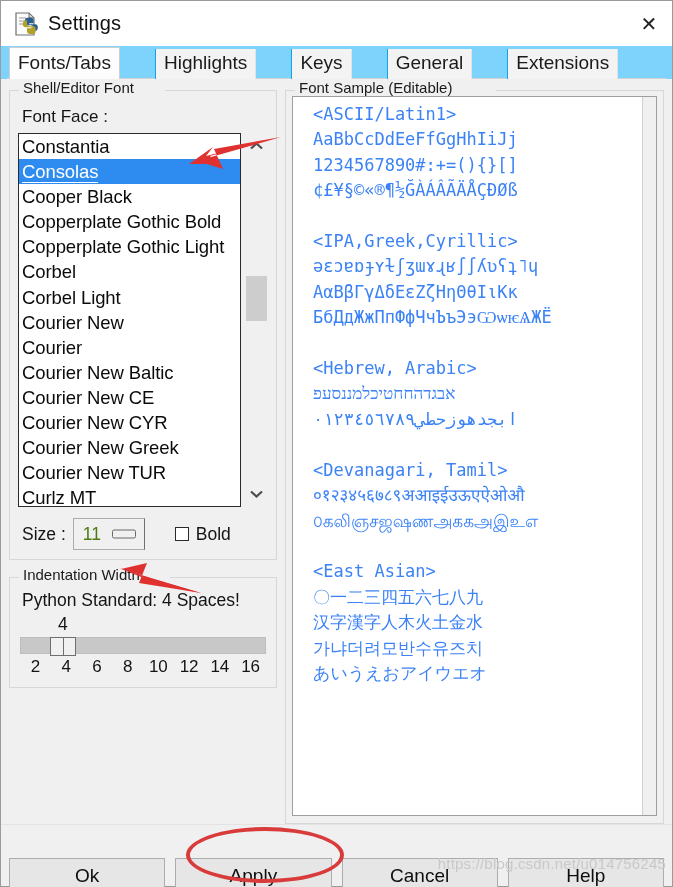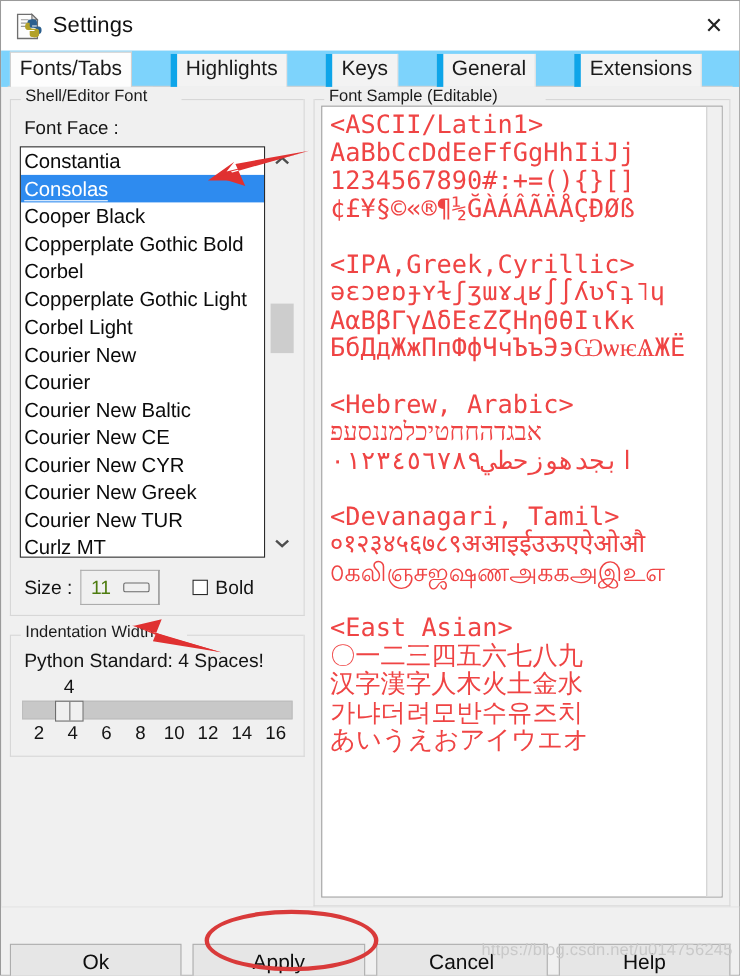--- a/index.html
+++ b/index.html
@@ -63,21 +63,21 @@
     position:absolute; left:6px; right:6px; bottom:0;
     height:1px; background:#d2d2d2;
   }
   .tab {
     height: 30px;
     padding: 0 8px 2px 8px;
     display: flex; align-items: center;
     font-size: 19px;
     color: #1a1a1a;
     background: #f3f3f3;
-    border-left: 6px solid #0ea5e9;
+    border-left: 1px solid #0ea5e9;
     border-right: 1px solid #e2e2e2;
     position: relative;
     z-index: 1;
   }
   .tab.active {
     background: #fdfdfd;
     border-left: 1px solid #d0d0d0;
     border-right: 1px solid #d0d0d0;
     border-top: 1px solid #d0d0d0;
     height: 32px;
@@ -254,25 +254,25 @@
   #sample-box {
     flex: 1 1 auto;
     background: #ffffff;
     border: 1px solid #9e9e9e;
     position: relative;
     overflow: hidden;
     display: flex;
   }
   #sample-text {
     flex: 1 1 auto;
-    padding: 5px 4px 4px 7px;
+    padding: 5px 4px 4px 20px;
     font-family: "DejaVu Sans Mono", monospace;
-    font-size: 23px;
+    font-size: 17px;
     line-height: 25.4px;
-    color: #ef4444;
+    color: #3b82f6;
     white-space: pre;
     overflow: hidden;
   }
   #sample-scroll {
     width: 14px;
     flex: 0 0 auto;
     background: #f0f0f0;
     border-left: 1px solid #cfcfcf;
   }
 
@@ -365,22 +365,22 @@
         <div class="glabel">Shell/Editor Font</div>
 
         <div id="font-face-label">Font Face :</div>
 
         <div id="listbox-wrap">
           <div id="fontlist">
             <div class="font-item">Constantia</div>
             <div class="font-item selected"><span>Consolas</span></div>
             <div class="font-item">Cooper Black</div>
             <div class="font-item">Copperplate Gothic Bold</div>
+            <div class="font-item">Copperplate Gothic Light</div>
             <div class="font-item">Corbel</div>
-            <div class="font-item">Copperplate Gothic Light</div>
             <div class="font-item">Corbel Light</div>
             <div class="font-item">Courier New</div>
             <div class="font-item">Courier</div>
             <div class="font-item">Courier New Baltic</div>
             <div class="font-item">Courier New CE</div>
             <div class="font-item">Courier New CYR</div>
             <div class="font-item">Courier New Greek</div>
             <div class="font-item">Courier New TUR</div>
             <div class="font-item">Curlz MT</div>
           </div>

